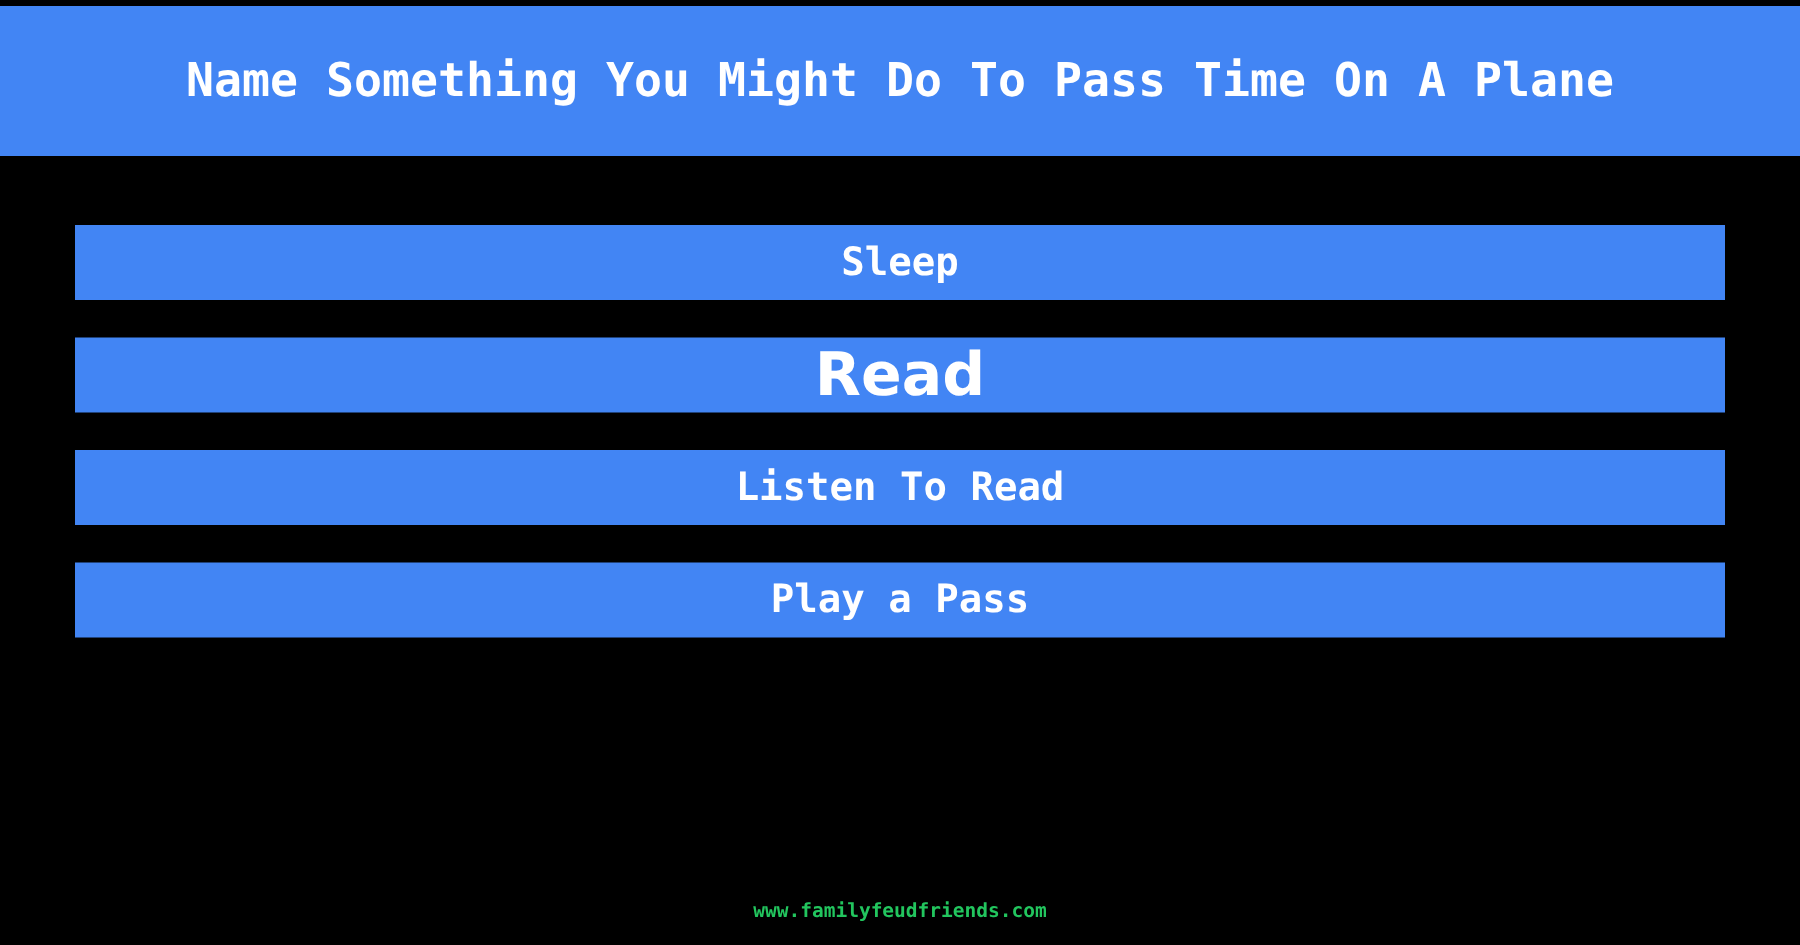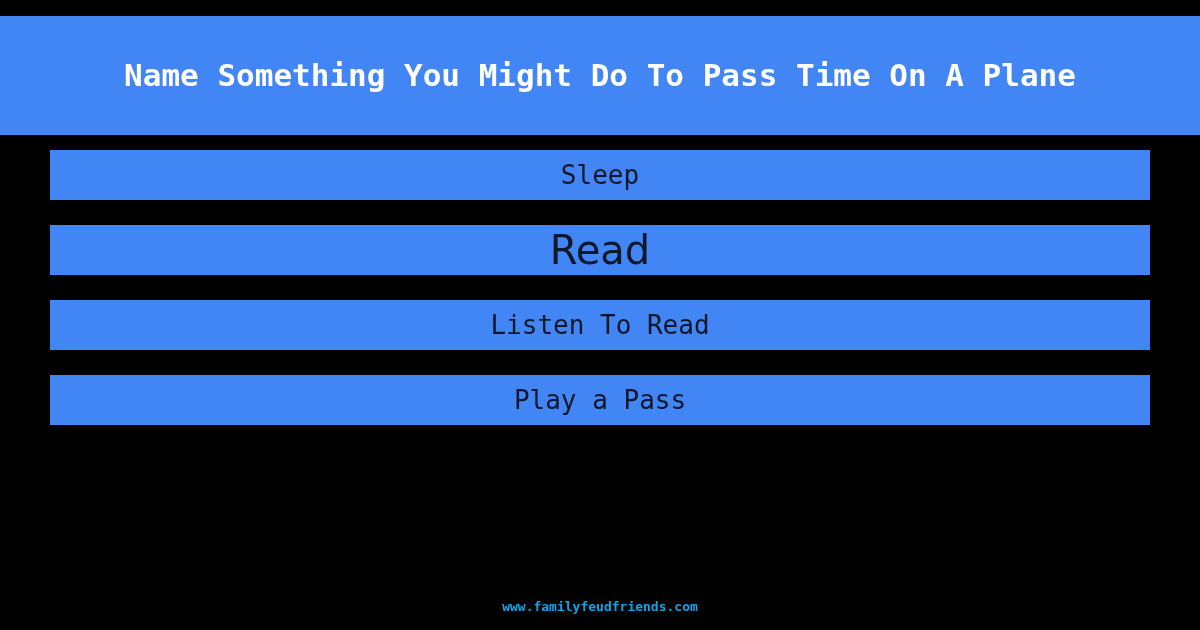--- a/index.html
+++ b/index.html
@@ -15,23 +15,23 @@
   }
   .page {
     position: relative;
     width: 1200px;
     height: 630px;
     background: #000000;
   }
   .header {
     position: absolute;
     left: 0;
-    top: 16px;
+    top: 4px;
     width: 1200px;
-    height: 119px;
+    height: 100px;
     background: #4285f4;
     display: flex;
     align-items: center;
     justify-content: center;
     box-sizing: border-box;
   }
   .header-title {
     color: #ffffff;
     font-family: "DejaVu Sans Mono", monospace;
     font-size: 31px;
@@ -51,41 +51,41 @@
     width: 1100px;
     height: 50px;
     background: #4285f4;
     margin-bottom: 25px;
     display: flex;
     align-items: center;
     justify-content: center;
     box-sizing: border-box;
   }
   .answer-text {
-    color: #0f172a;
+    color: #ffffff;
     font-family: "DejaVu Sans Mono", monospace;
     font-size: 26px;
-    font-weight: normal;
+    font-weight: bold;
     white-space: nowrap;
     line-height: 1;
     text-align: right;
   }
   .answer-text.proportional {
     font-family: "DejaVu Sans", sans-serif;
     font-size: 40px;
   }
   .footer {
     position: absolute;
     left: 0;
     top: 596px;
     width: 1200px;
     text-align: center;
   }
   .footer-text {
-    color: #0ea5e9;
+    color: #22c55e;
     font-family: "DejaVu Sans Mono", monospace;
     font-size: 13px;
     font-weight: bold;
     letter-spacing: 0px;
     line-height: 1;
   }
 </style>
 </head>
 <body>
 

